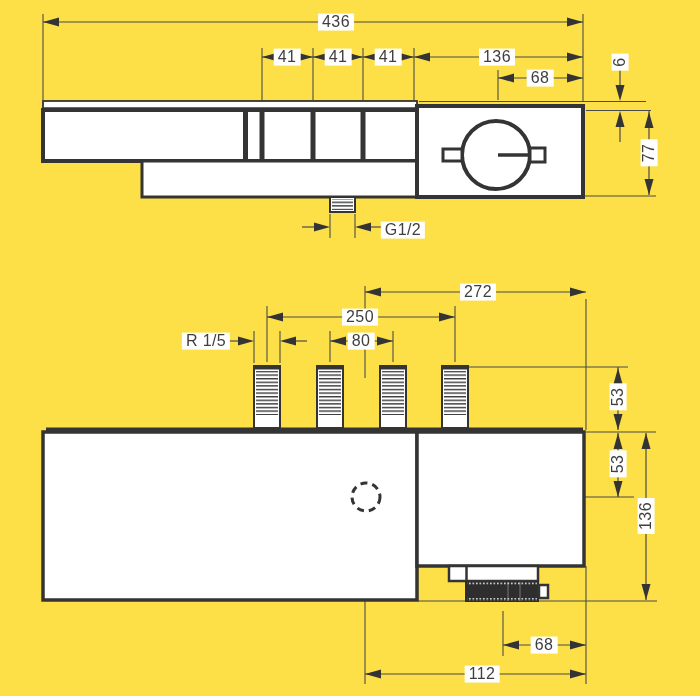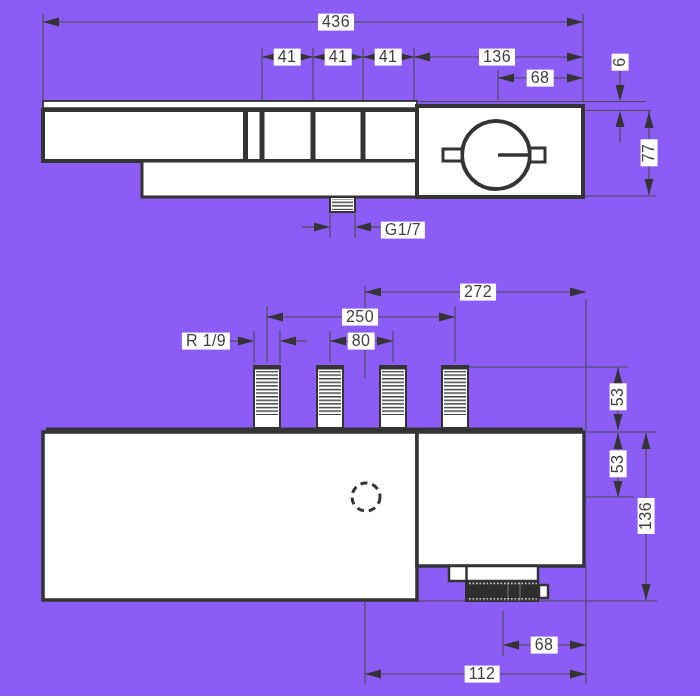--- a/index.html
+++ b/index.html
@@ -1,16 +1,16 @@
 <!DOCTYPE html>
 <html><head>
 <meta charset="utf-8">
 <style>
   html,body{margin:0;padding:0;background:#fff;}
-  .canvas{position:relative;width:700px;height:696px;background:#8b5cf6;overflow:hidden;
+  .canvas{position:relative;width:700px;height:696px;background:#fde047;overflow:hidden;
           font-family:"Liberation Sans",sans-serif;}
   svg{position:absolute;left:0;top:0;}
   .dim{position:absolute;transform:translate(-50%,-50%);background:#fff;padding:0 4px;
        font-size:16px;line-height:1.05;color:#3f3f3f;white-space:nowrap;letter-spacing:.4px;}
   .rot{transform:translate(-50%,-50%) rotate(-90deg);}
 </style>
 </head>
 <body>
 
 <div class="canvas">
@@ -191,23 +191,23 @@
 </svg>
 
 <span class="dim" style="left:336px;top:22px">436</span>
 <span class="dim" style="left:287px;top:57px">41</span>
 <span class="dim" style="left:338px;top:57px">41</span>
 <span class="dim" style="left:388px;top:57px">41</span>
 <span class="dim" style="left:497px;top:57px">136</span>
 <span class="dim" style="left:540px;top:78px">68</span>
 <span class="dim rot" style="left:620px;top:62px">6</span>
 <span class="dim rot" style="left:649px;top:153px">77</span>
-<span class="dim" style="left:403px;top:230px">G1/7</span>
-
-<span class="dim" style="left:206px;top:341px">R 1/9</span>
+<span class="dim" style="left:403px;top:230px">G1/2</span>
+
+<span class="dim" style="left:206px;top:341px">R 1/5</span>
 <span class="dim" style="left:478px;top:292px">272</span>
 <span class="dim" style="left:360px;top:317px">250</span>
 <span class="dim" style="left:361px;top:341px">80</span>
 <span class="dim rot" style="left:618px;top:397px">53</span>
 <span class="dim rot" style="left:618px;top:464px">53</span>
 <span class="dim rot" style="left:646px;top:516px">136</span>
 <span class="dim" style="left:544px;top:645px">68</span>
 <span class="dim" style="left:482px;top:674px">112</span>
 
 </div>

